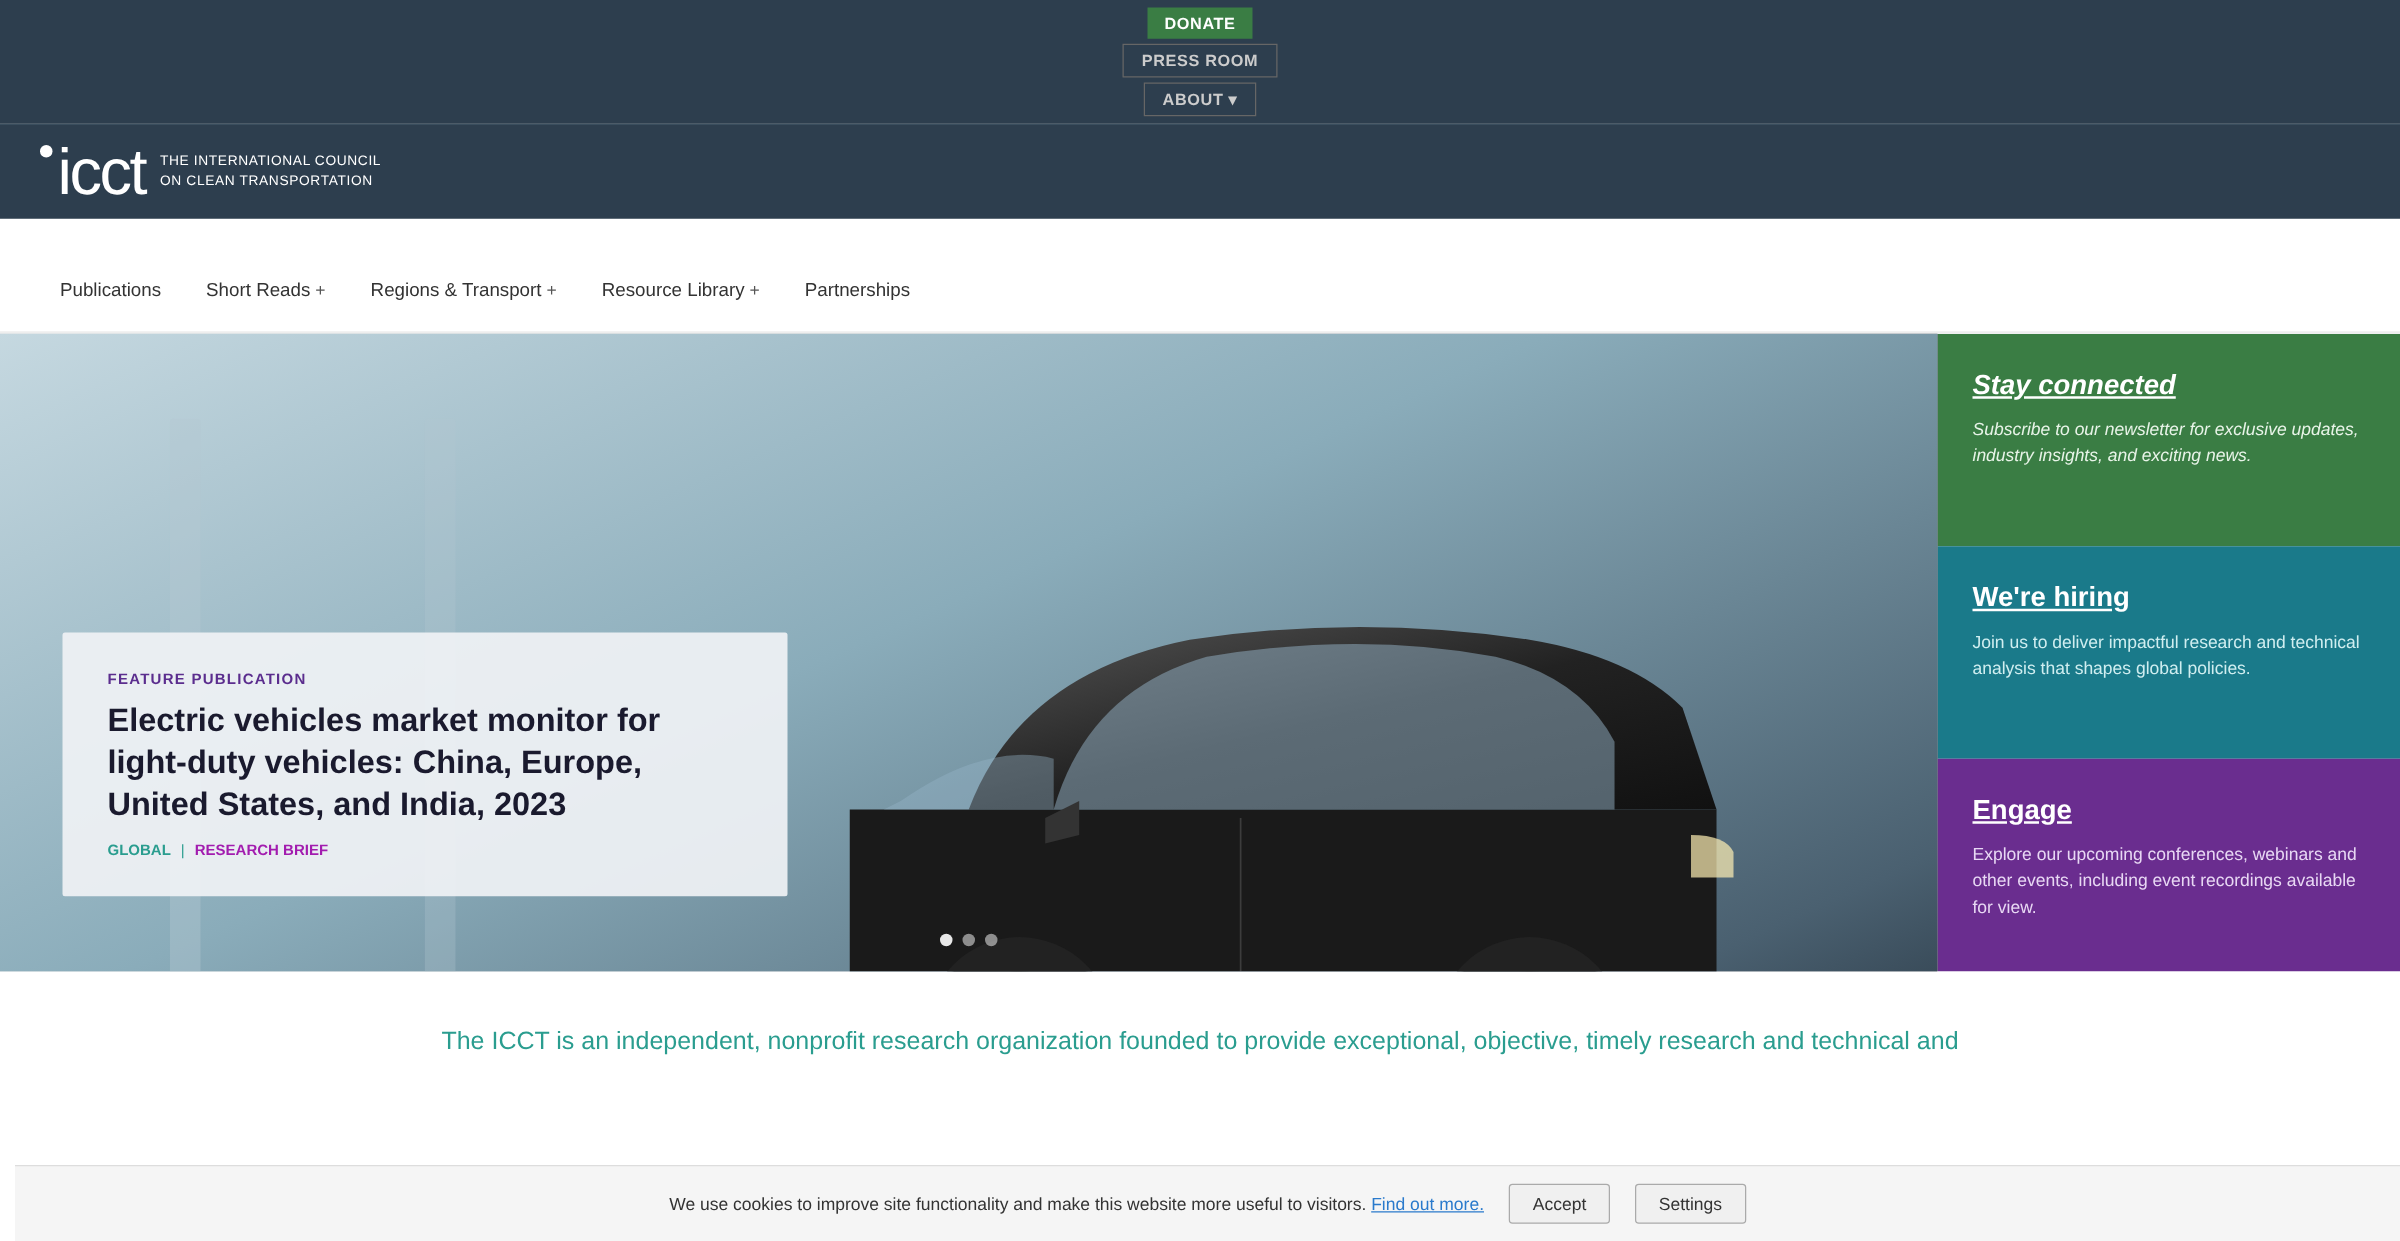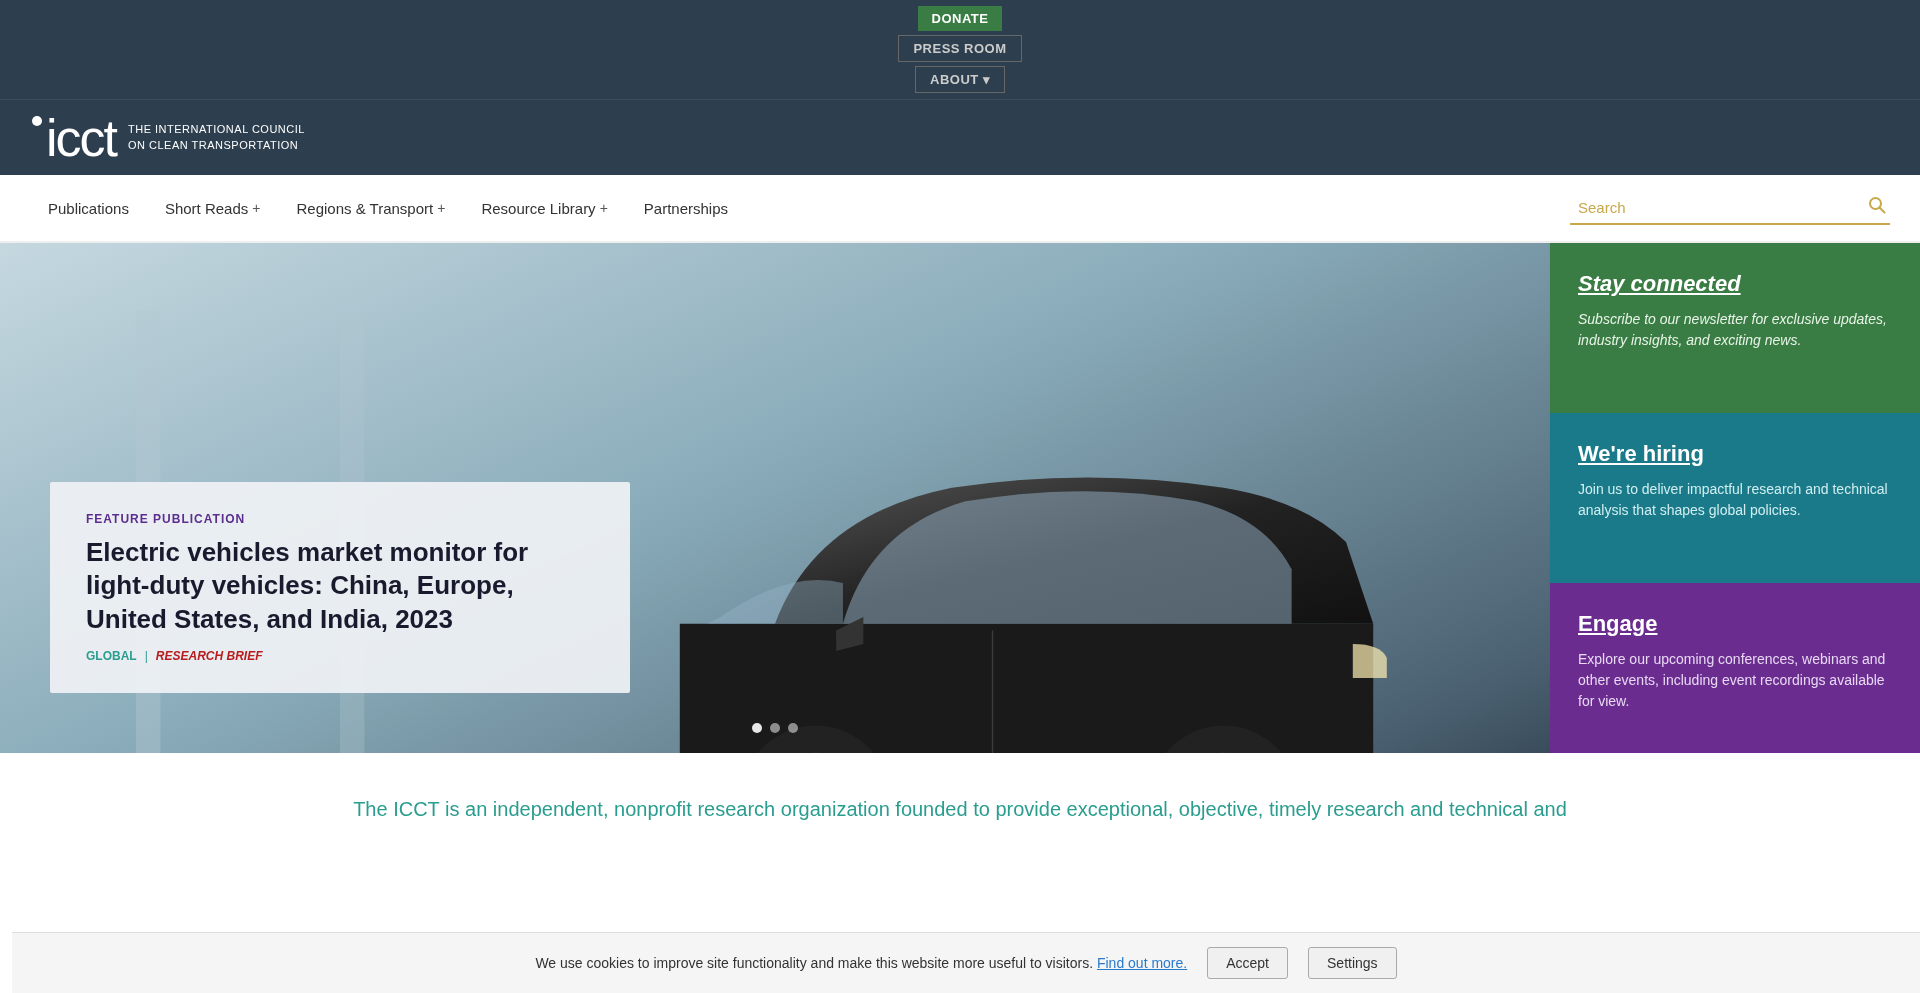--- a/index.html
+++ b/index.html
@@ -60,20 +60,21 @@
 
     
     .nav {
       background: #fff;
       display: flex;
       align-items: center;
       padding: 0 30px;
       height: 68px;
       border-bottom: 2px solid #eee;
       position: relative;
+      margin-top: 24px;
     }
     .nav-links {
       display: flex;
       align-items: center;
       gap: 0;
       flex: 1;
     }
     .nav-item {
       padding: 0 18px;
       font-size: 15px;
@@ -157,25 +158,24 @@
       align-items: center;
     }
     .tag-global {
       color: #2a9d8f;
       font-size: 12px;
       font-weight: bold;
       text-transform: uppercase;
     }
     .tag-sep { color: #2a9d8f; font-size: 12px; }
     .tag-brief {
-      color: #b91c1c;
+      color: #a21caf;
       font-size: 12px;
       font-weight: bold;
       text-transform: uppercase;
-      font-style: italic;
     }
     .slide-dots {
       position: absolute;
       bottom: 20px;
       left: 50%;
       transform: translateX(-50%);
       display: flex;
       gap: 8px;
     }
     .dot-indicator {
@@ -299,29 +299,20 @@
       <span>Regions &amp; Transport</span>
       <span class="plus"> +</span>
     </div>
     <div class="nav-item">
       <span>Resource Library</span>
       <span class="plus"> +</span>
     </div>
     <div class="nav-item">
       <span>Partnerships</span>
     </div>
-  </div>
-  <div class="nav-search">
-    <input type="text" placeholder="Search" style="">
-    <button class="search-icon-btn">
-      <svg width="18" height="18" viewBox="0 0 18 18" fill="none">
-        <circle cx="7.5" cy="7.5" r="5.5" stroke="#c8a84b" stroke-width="2"></circle>
-        <line x1="11.5" y1="11.5" x2="16.5" y2="16.5" stroke="#c8a84b" stroke-width="2" stroke-linecap="round"></line>
-      </svg>
-    </button>
   </div>
 </nav>
 
 <div class="hero-section">
 
   <div class="hero-image-area">
 
     <svg class="hero-visual" viewBox="0 0 1140 510" preserveAspectRatio="xMidYMid slice">
       <defs>
         <linearGradient id="bgGrad" x1="0%" y1="0%" x2="100%" y2="100%">

